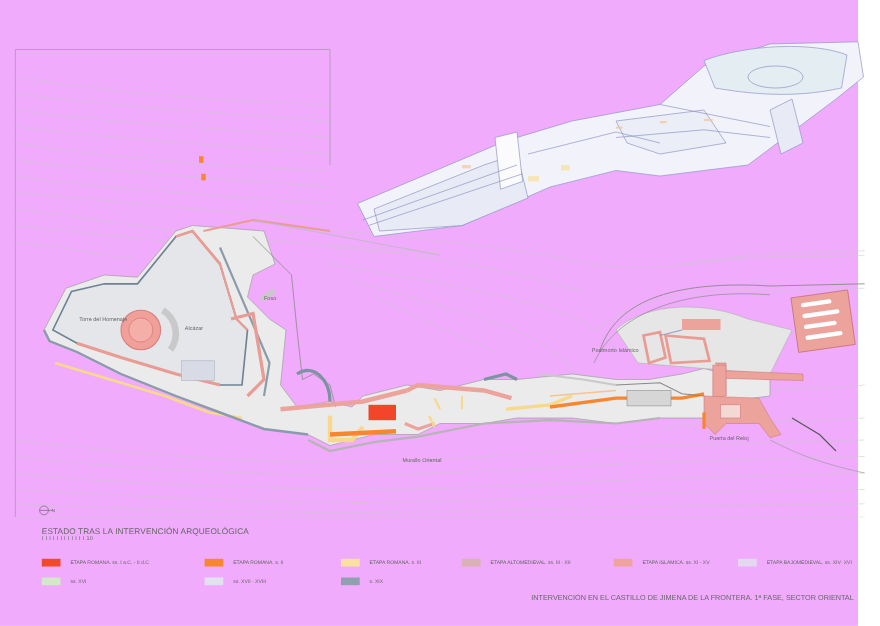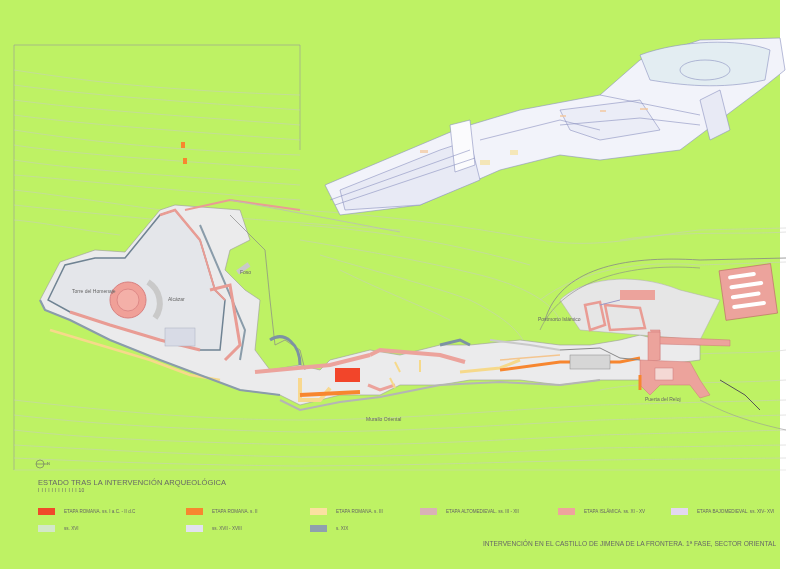--- a/index.html
+++ b/index.html
@@ -1,17 +1,17 @@
 <!DOCTYPE html>
 <html><head>
 <meta charset="utf-8">
 <style>
   html,body{margin:0;padding:0;background:#fff;}
   body{width:800px;height:569px;position:relative;overflow:hidden;font-family:"Liberation Sans",sans-serif;color:#555;}
-  .sheet{position:absolute;left:0;top:0;width:780px;height:569px;background:#bef264;}
+  .sheet{position:absolute;left:0;top:0;width:780px;height:569px;background:#f0abfc;}
   svg.map{position:absolute;left:0;top:0;}
   .lbl{position:absolute;font-size:5px;color:#666;white-space:nowrap;}
   .legend-title{position:absolute;left:38px;top:478px;font-size:7.5px;color:#666;letter-spacing:0.1px;}
   .scalebar{position:absolute;left:38px;top:487px;font-size:5px;color:#666;letter-spacing:0.3px;}
   .legend-item{position:absolute;display:flex;align-items:center;}
   .swatch{width:17px;height:7px;margin-right:9px;}
   .legend-label{font-size:4.6px;color:#666;white-space:nowrap;}
   .footer-title{position:absolute;left:483px;top:540px;font-size:6.6px;color:#666;white-space:nowrap;}
 </style>
 </head>

